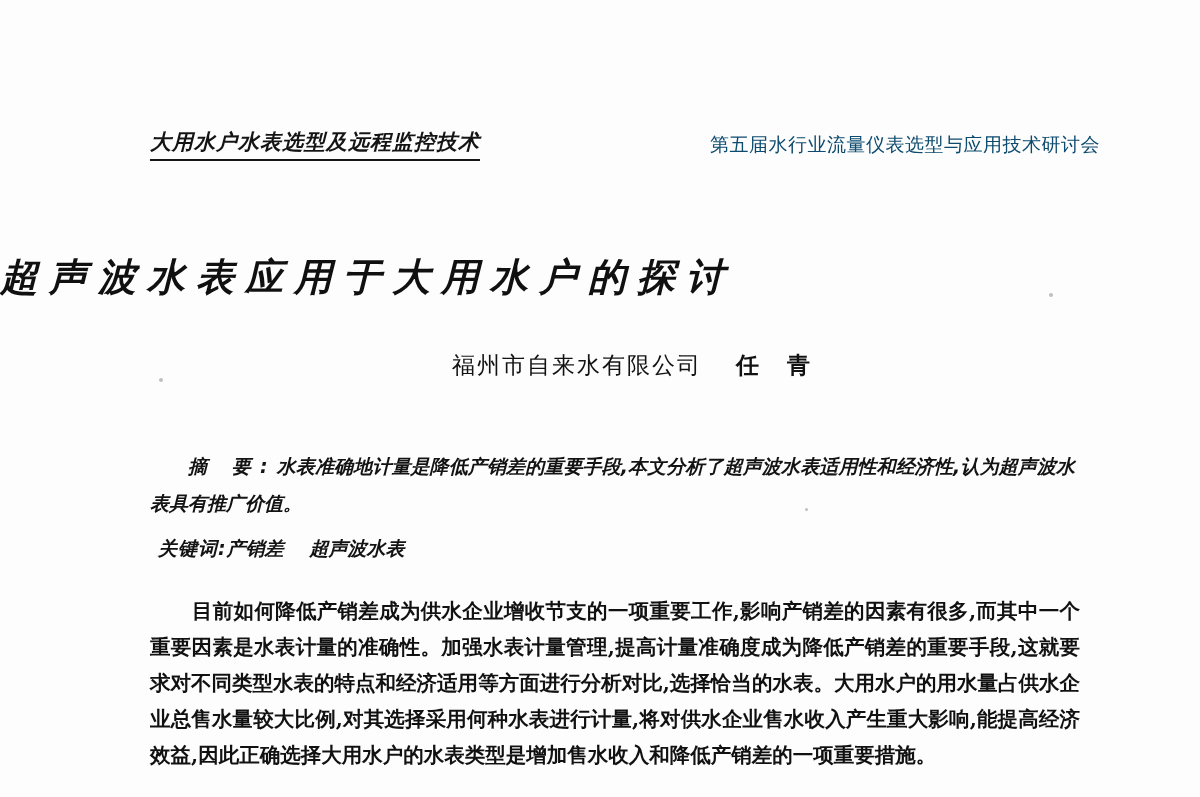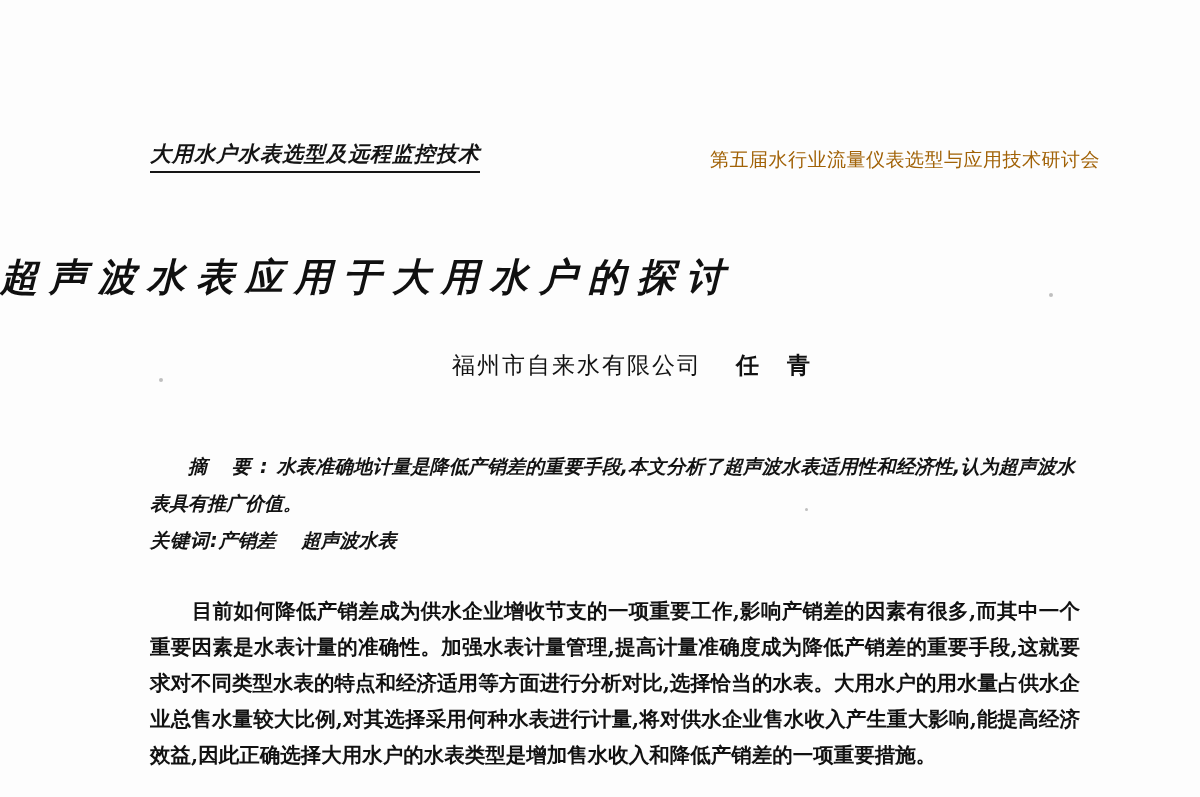--- a/index.html
+++ b/index.html
@@ -22,42 +22,42 @@
     top: 0;
     width: 1200px;
     height: 797px;
     background: #fdfdfd;
   }
 
   
   .running-header {
     position: absolute;
     left: 150px;
-    top: 140px;
+    top: 128px;
     width: 950px;
     display: flex;
-    align-items: flex-end;
+    align-items: center;
     justify-content: space-between;
   }
   .rh-left {
     font-family: "DejaVu Sans", sans-serif;
     font-weight: bold;
     font-style: italic;
     font-size: 21px;
     letter-spacing: 1px;
     color: #141414;
     border-bottom: 2px solid #161616;
     padding-bottom: 3px;
     white-space: nowrap;
   }
   .rh-right {
     font-family: "DejaVu Serif", serif;
     font-size: 19px;
     letter-spacing: 0.5px;
-    color: #a16207;
+    color: #0c4a6e;
     white-space: nowrap;
   }
 
   
   .doc-title {
     position: absolute;
     left: 0;
     top: 252px;
     width: 1200px;
     font-family: "DejaVu Sans", sans-serif;
@@ -146,20 +146,20 @@
   <div class="doc-title">超声波水表应用于大用水户的探讨</div>
 
   <div class="author-line">
     <span class="affiliation">福州市自来水有限公司</span><span class="author-name">任 青</span>
   </div>
 
   <div class="abstract-block">
     <p style="margin:0;">
       <span class="abstract-label">摘 要:</span><span>水表准确地计量是降低产销差的重要手段,本文分析了超声波水表适用性和经济性,认为超声波水表具有推广价值。</span>
     </p>
-    <p class="keywords-line" style="margin:0;">
+    <p class="keywords-line" style="margin:8px;">
       <span class="kw-label">关键词:</span><span>产销差</span><span class="kw-sep"></span><span>超声波水表</span>
     </p>
   </div>
 
   <div class="body-para">目前如何降低产销差成为供水企业增收节支的一项重要工作,影响产销差的因素有很多,而其中一个重要因素是水表计量的准确性。加强水表计量管理,提高计量准确度成为降低产销差的重要手段,这就要求对不同类型水表的特点和经济适用等方面进行分析对比,选择恰当的水表。大用水户的用水量占供水企业总售水量较大比例,对其选择采用何种水表进行计量,将对供水企业售水收入产生重大影响,能提高经济效益,因此正确选择大用水户的水表类型是增加售水收入和降低产销差的一项重要措施。</div>
 
 </div>
 
 </body></html>

